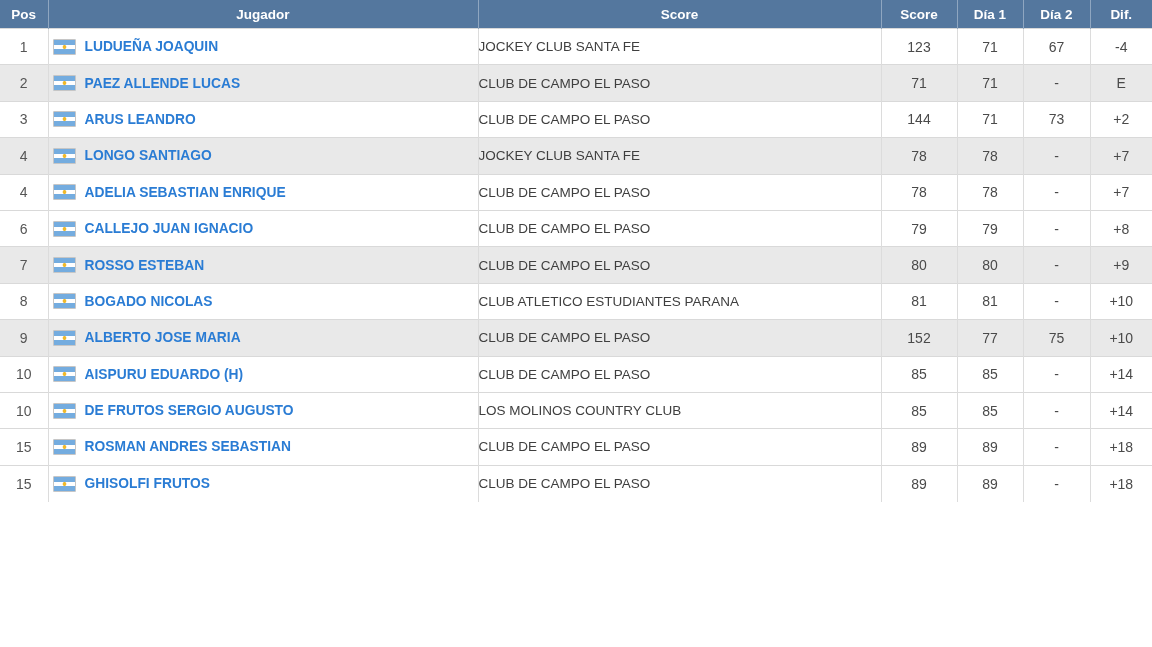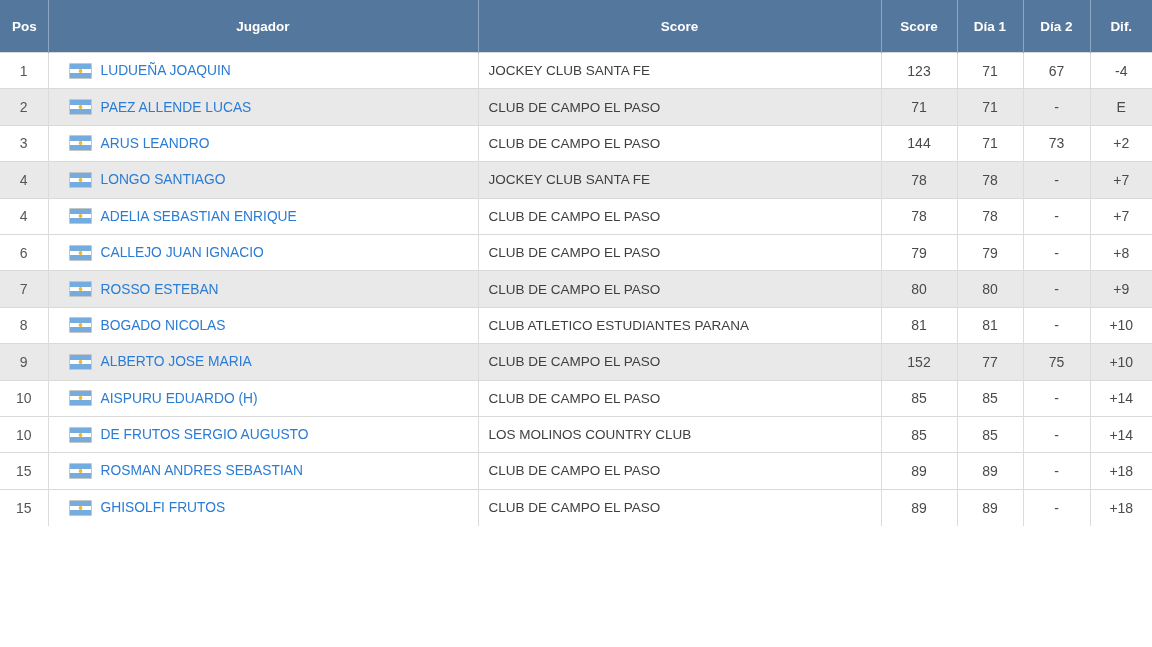--- a/index.html
+++ b/index.html
@@ -23,21 +23,21 @@
   col.c-d1    { width: 66px; }
   col.c-d2    { width: 67px; }
   col.c-dif   { width: 62px; }
 
   thead th {
     background: #54779e;
     color: #ffffff;
     font-size: 13.5px;
     font-weight: bold;
     height: 28px;
-    padding: 12px;
+    padding: 0;
     text-align: center;
     border-left: 1px solid rgba(255,255,255,0.35);
     white-space: nowrap;
   }
   thead th:first-child { border-left: none; }
 
   tbody td {
     height: 36.4px;
     padding: 0;
     font-size: 13.5px;
@@ -47,23 +47,23 @@
     background: #ffffff;
     white-space: nowrap;
     overflow: hidden;
     box-sizing: border-box;
   }
   tbody td:first-child { border-left: none; }
   tbody tr.alt td { background: #e9e9e9; }
 
   td.pos   { text-align: center; color: #555555; font-size: 14px; }
   td.num   { text-align: center; font-size: 14px; color: #4a4a4a; }
-  td.club  { padding-left: 10px; color: #3f3f3f; }
-
-  td.player { padding-left: 20px; }
+  td.club  { color: #3f3f3f; }
+
+  td.player { padding-left: 4px; font-weight: bold; }
   .player-wrap { display: flex; align-items: center; gap: 9px; }
   .flag {
     display: inline-block;
     width: 21px;
     height: 14px;
     flex: 0 0 auto;
     border: 1px solid #c6c6c6;
     border-radius: 1px;
     background:
       radial-gradient(circle at 50% 50%, #f0b929 0 1.6px, rgba(0,0,0,0) 2.2px),

